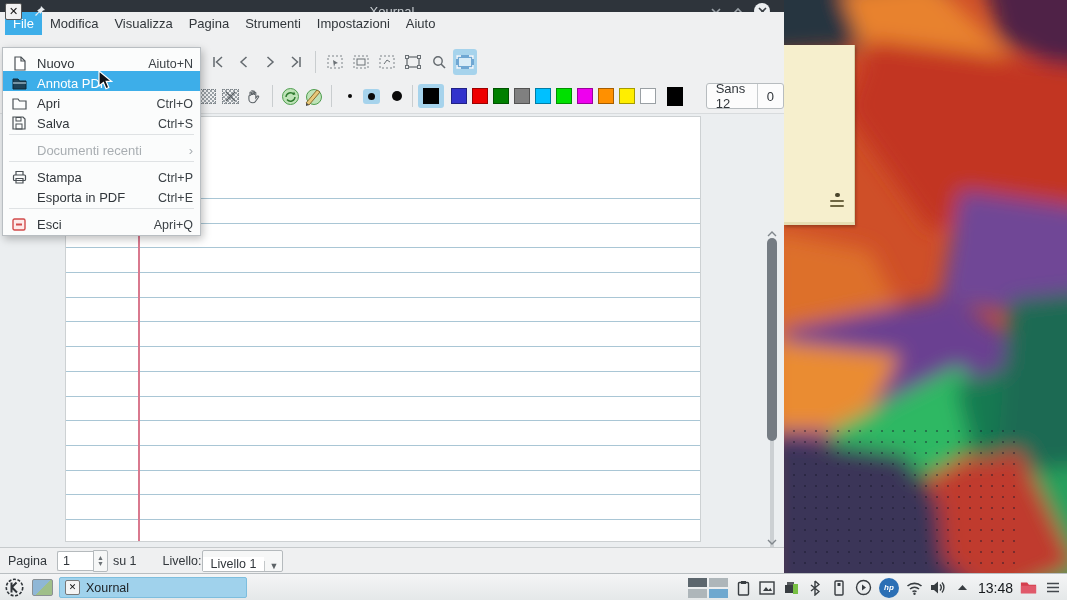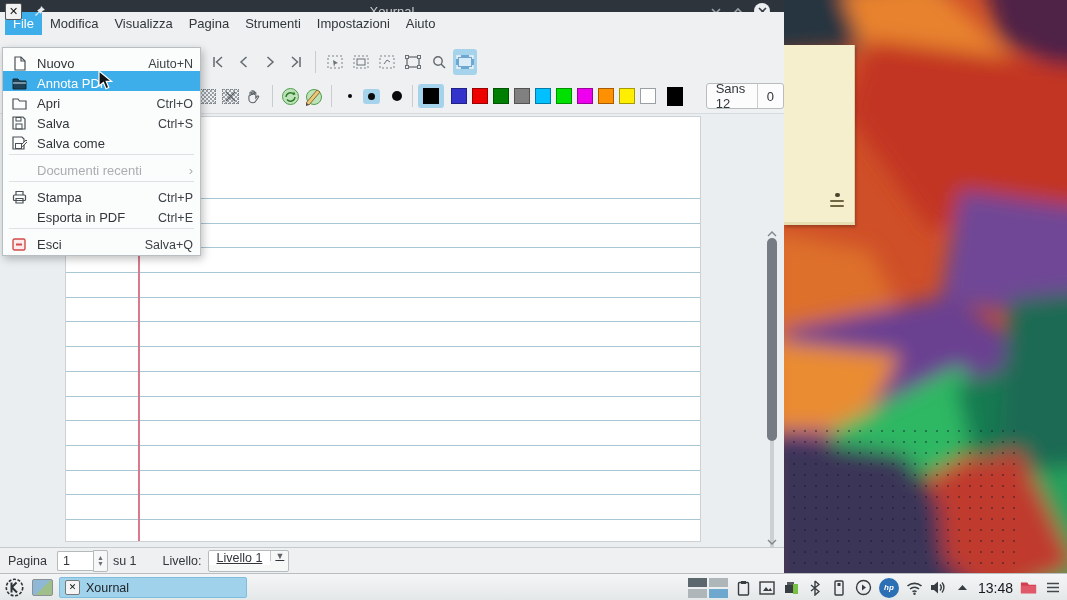--- a/index.html
+++ b/index.html
@@ -68,21 +68,21 @@
   .mrow.disabled{color:#a9aeb2;}
   .mrow .subarrow{margin-left:auto;color:#a9aeb2;font-size:13px;}
   .msep{height:1px;background:#dfe2e4;margin:3px 6px;}
   
   #statusbar{left:0;top:547px;width:784px;height:26px;background:#eff0f1;border-top:1px solid #c6cacc;
         display:flex;align-items:center;font-size:12.5px;}
   #pageinput{width:30px;height:18px;background:#fff;border:1px solid #b5babd;border-right:none;
         border-radius:2px 0 0 2px;display:flex;align-items:center;padding-left:5px;margin-left:10px;}
   #pagespin{width:13px;height:20px;border:1px solid #b5babd;border-radius:0 2px 2px 0;background:#f6f7f7;
         display:flex;flex-direction:column;align-items:center;justify-content:center;font-size:7px;color:#6c7276;line-height:6px;}
-  #layercombo{display:flex;align-items:flex-start;height:20px;border:1px solid #b5babd;border-radius:2px;background:#f6f7f7;margin-left:6px;text-decoration:underline;}
+  #layercombo{display:flex;align-items:flex-end;height:20px;border:1px solid #b5babd;border-radius:2px;background:#f6f7f7;margin-left:0;}
   #layercombo .val{display:flex;align-items:center;padding:0 8px;background:#fff;}
   #layercombo .dd{display:flex;align-items:center;justify-content:center;width:17px;border-left:1px solid #c3c7c9;color:#5d6367;font-size:9px;}
   
   #taskbar{left:0;top:573px;width:1067px;height:27px;background:linear-gradient(#f4f5f6,#e4e7e8);
         border-top:1px solid #b9bec1;display:flex;align-items:center;}
   #taskbtn{margin-left:6px;width:188px;height:21px;background:#a0d2ec;border:1px solid #7dbede;border-radius:2px;
         display:flex;align-items:center;gap:6px;padding-left:5px;box-sizing:border-box;font-size:12.5px;color:#1c2023;}
   .traywrap{margin-left:auto;display:flex;align-items:center;gap:7px;padding-right:6px;}
   .pager{display:grid;grid-template-columns:19px 19px;grid-template-rows:9px 9px;gap:2px;}
   .pager i{display:block;}
@@ -364,31 +364,20 @@
     <span class="mi">
         <svg width="14" height="14" viewBox="0 0 14 14">
           <path d="M1 1h10l2 2v10H1z" fill="none" stroke="#4a5055" stroke-width="1.2"></path>
           <rect x="4" y="8" width="6" height="5" fill="none" stroke="#4a5055"></rect>
           <rect x="4" y="1.5" width="5" height="3.5" fill="none" stroke="#4a5055"></rect>
         </svg>
       </span>
     <span>Salva</span>
     <span class="short">Ctrl+S</span>
   </div>
-  <div class="mrow">
-    <span class="mi">
-        <svg width="15" height="14" viewBox="0 0 15 14">
-          <path d="M1 1h9l2 2v10H1z" fill="none" stroke="#4a5055" stroke-width="1.2"></path>
-          <rect x="3.5" y="7.5" width="6" height="5" fill="none" stroke="#4a5055"></rect>
-          <path d="M9 9l5-5 1.5 1.5-5 5z" fill="#eff0f1" stroke="#4a5055"></path>
-        </svg>
-      </span>
-    <span>Salva come</span>
-    <span class="short"></span>
-  </div>
   <div class="msep"></div>
   <div class="mrow disabled">
     <span class="mi"></span>
     <span>Documenti recenti</span>
     <span class="subarrow">›</span>
   </div>
   <div class="msep"></div>
   <div class="mrow">
     <span class="mi">
         <svg width="15" height="14" viewBox="0 0 15 14">
@@ -406,21 +395,21 @@
   </div>
   <div class="msep"></div>
   <div class="mrow">
     <span class="mi">
         <svg width="14" height="13" viewBox="0 0 14 13">
           <rect x="1" y="1" width="12" height="11" rx="1.5" fill="#fdeaea" stroke="#d24b4b" stroke-width="1.4"></rect>
           <rect x="4" y="5.5" width="6" height="2" fill="#d24b4b"></rect>
         </svg>
       </span>
     <span>Esci</span>
-    <span class="short">Salva+Q</span>
+    <span class="short">Apri+Q</span>
   </div>
 </div>
 
 <svg id="cursor" class="abs" width="15" height="21" viewBox="0 0 15 21">
   <polygon points="1,1 1,16 5.4,12.4 8,18.8 10.8,17.5 8.2,11.3 13.5,11.3" fill="#111418" stroke="#fff" stroke-width="1.2"></polygon>
 </svg>
 
 <div id="taskbar" class="abs">
   <div class="kicon">
     <svg width="19" height="19" viewBox="0 0 19 19">

